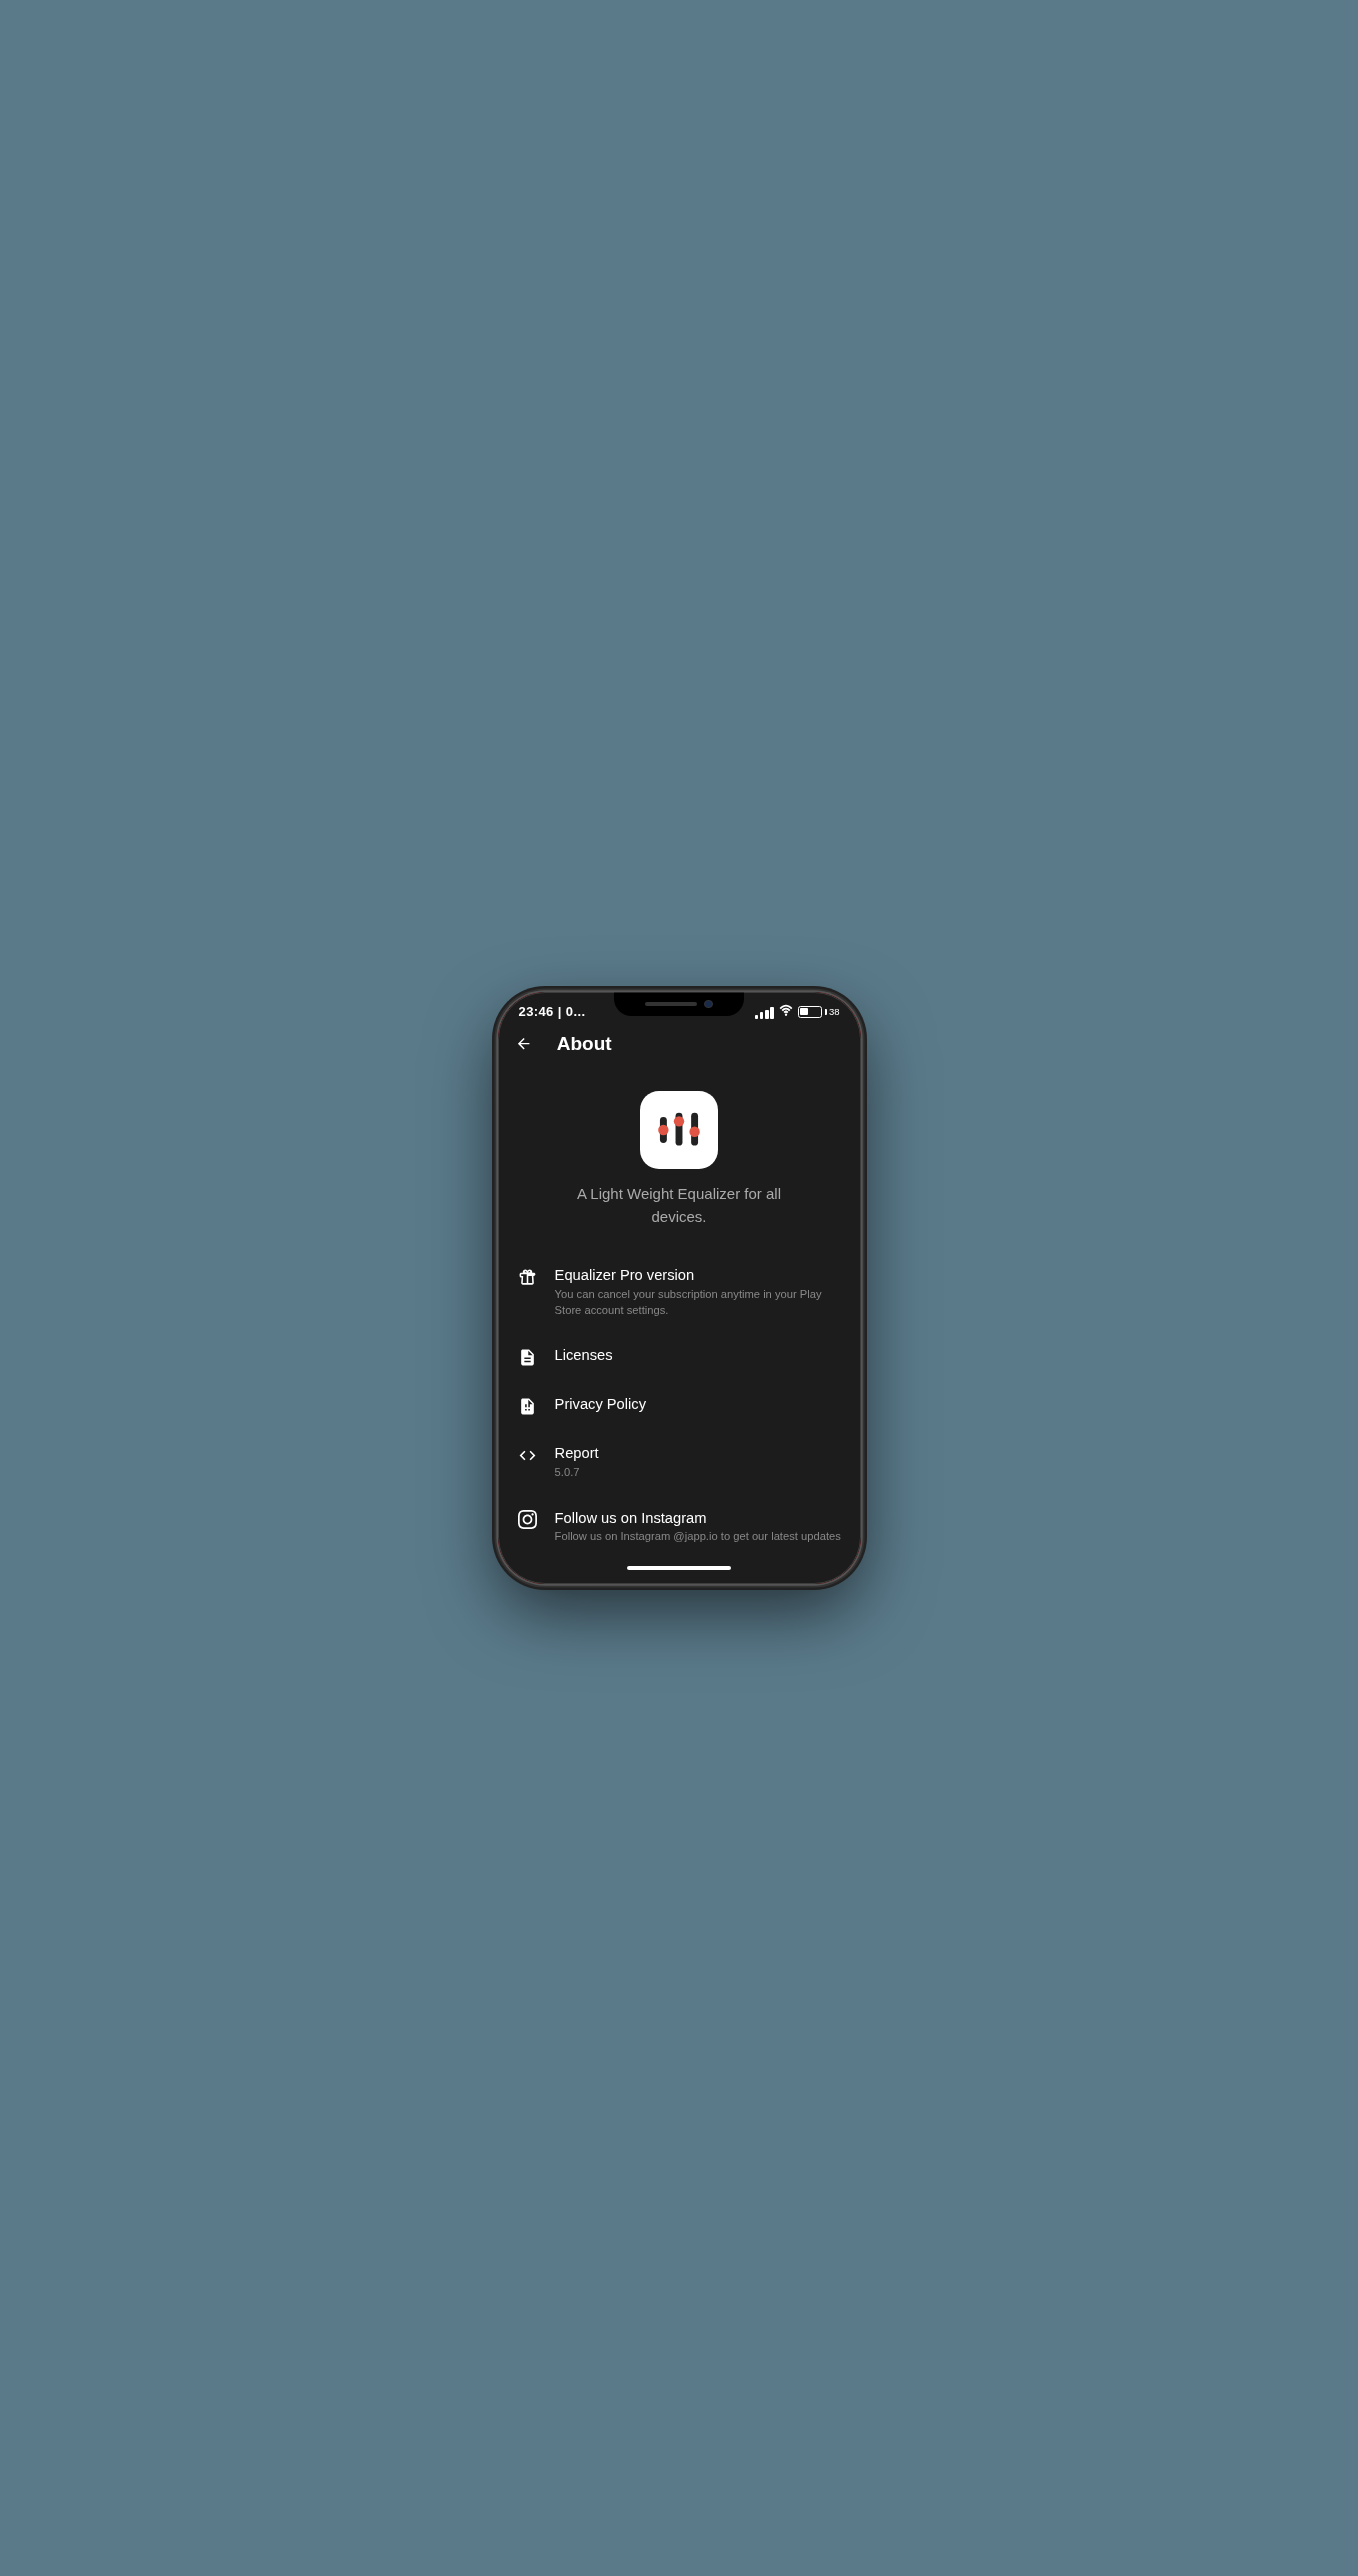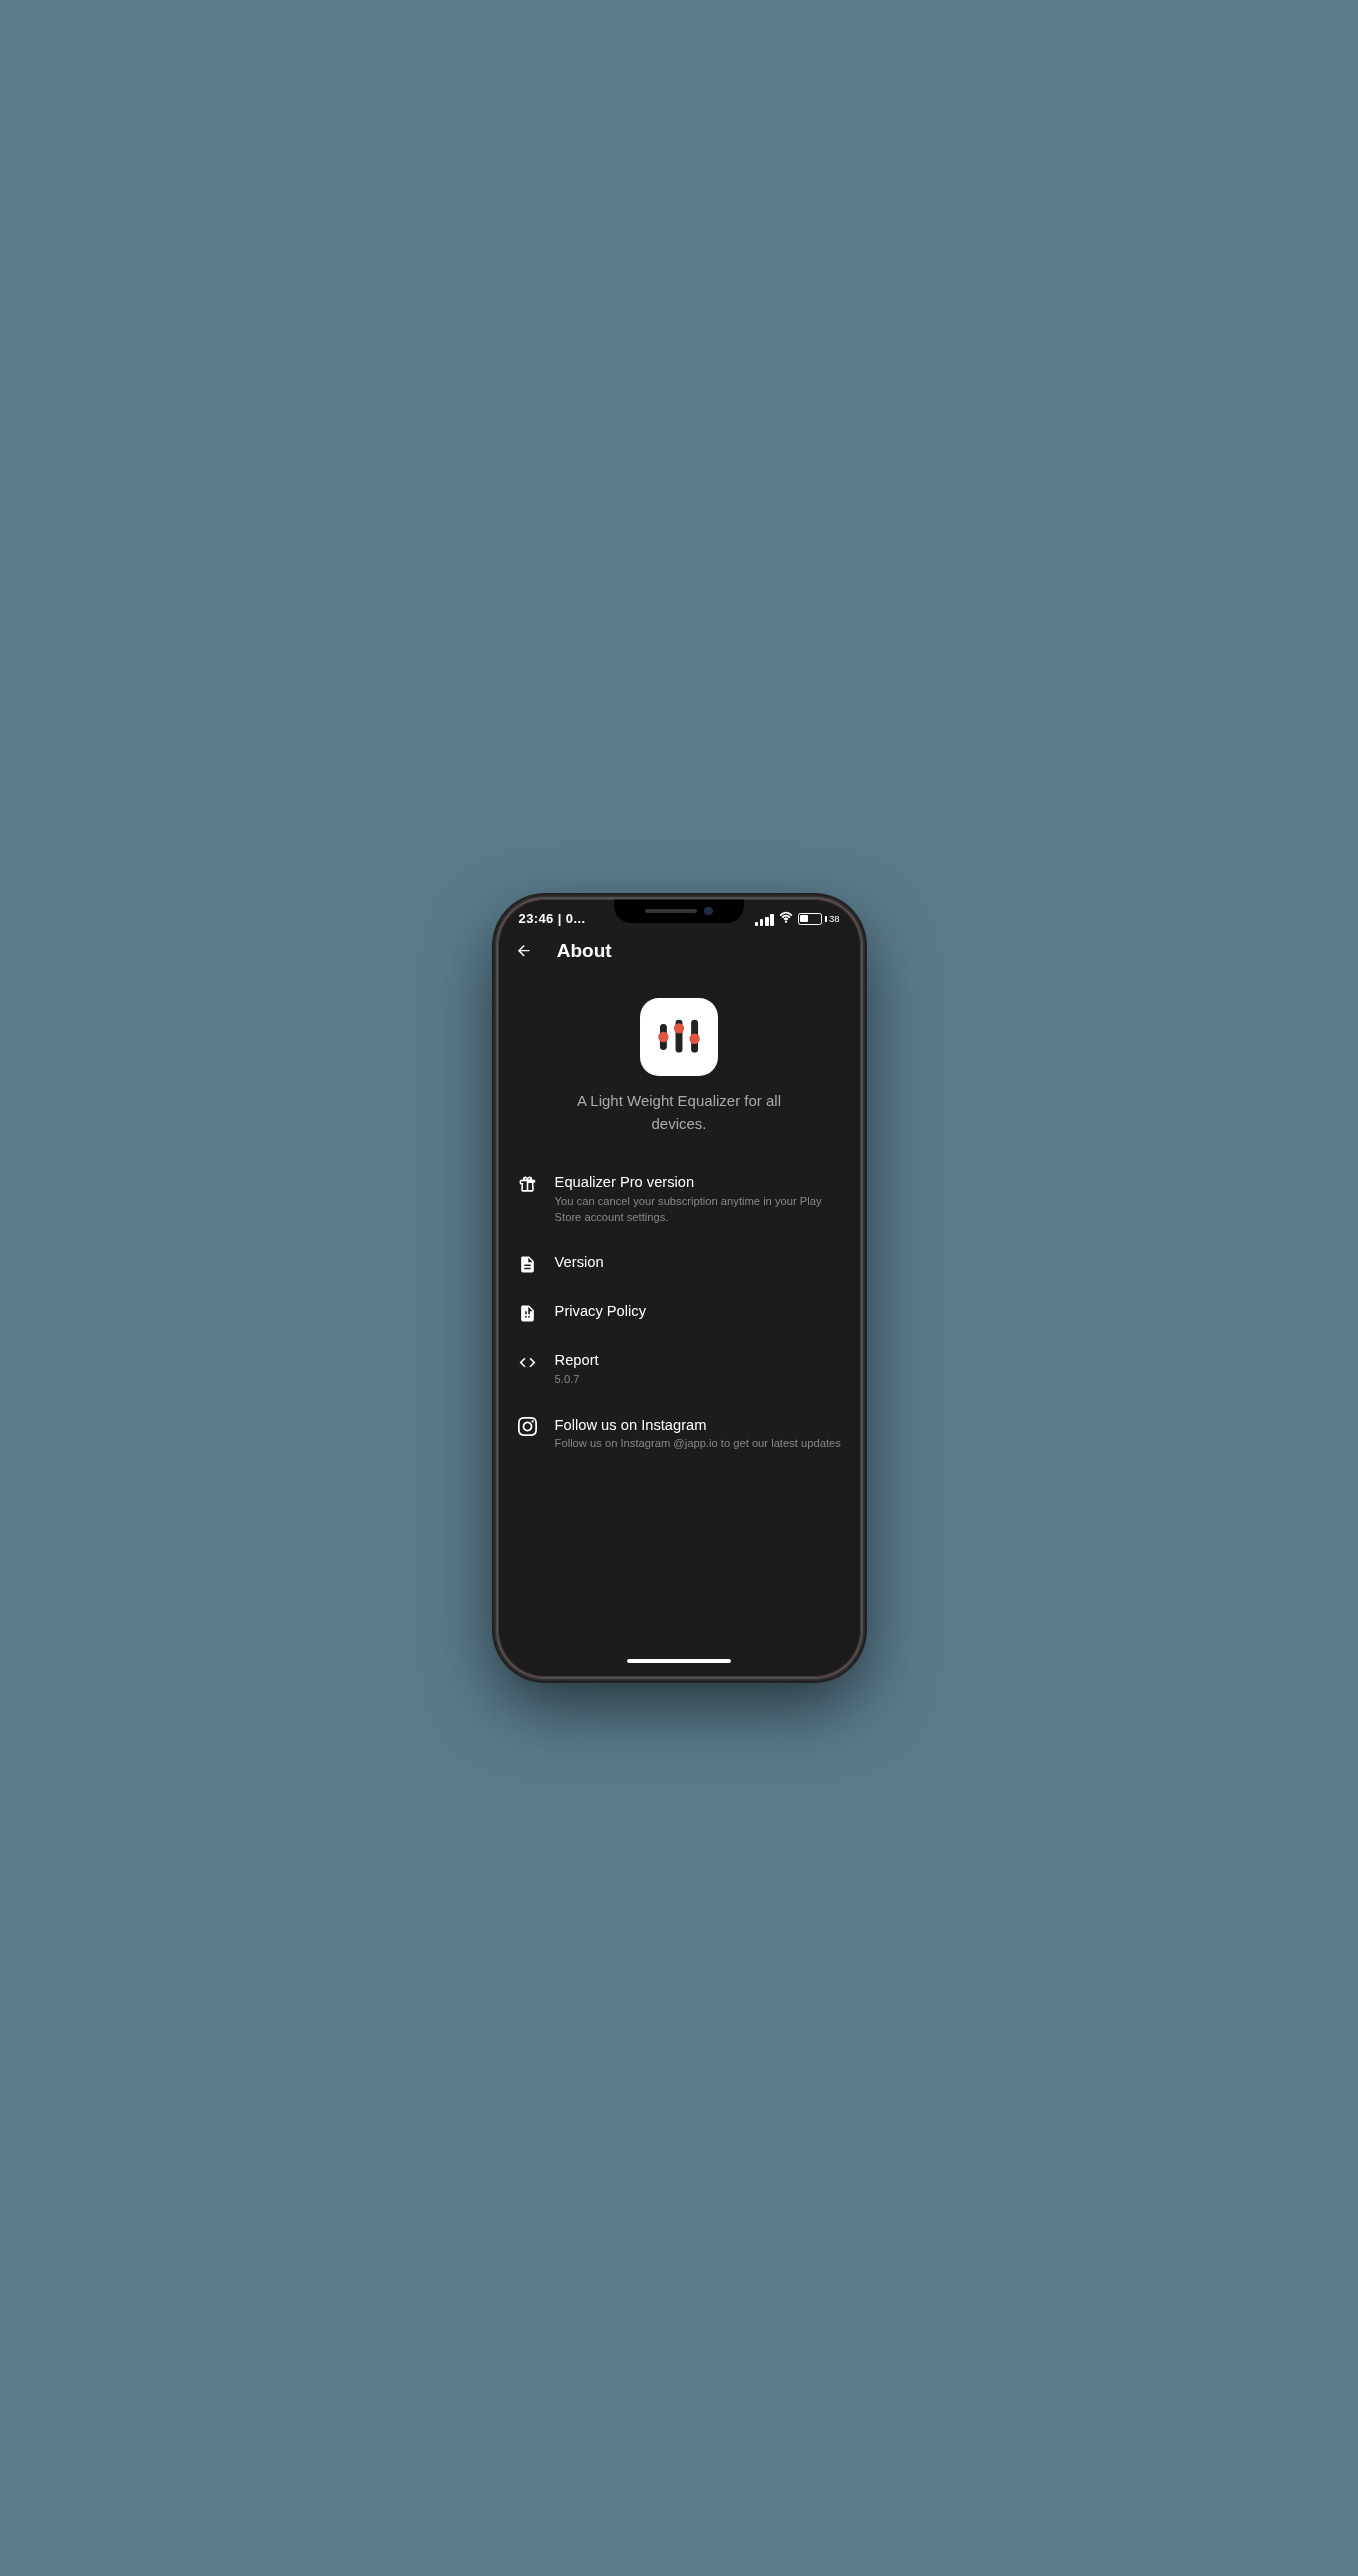--- a/index.html
+++ b/index.html
@@ -8,21 +8,21 @@
       background-color: #5a7a8a;
       display: flex;
       justify-content: center;
       align-items: center;
       min-height: 100vh;
       font-family: -apple-system, BlinkMacSystemFont, 'Segoe UI', sans-serif;
     }
 
     .phone-frame {
       width: 363px;
-      height: 778px;
+      height: 592px;
       background: #b91c1c;
       border-radius: 47px;
       position: relative;
       box-shadow:
         0 0 0 1.7px #555,
         0 0 0 3.5px #333,
         0 0 0 6px #222,
         0 26px 69px rgba(0,0,0,0.6);
       overflow: hidden;
     }
@@ -360,21 +360,21 @@
         </div>
 
 
         <div class="menu-item">
           <div class="menu-icon">
             <svg viewBox="0 0 24 24">
                 <path d="M14 2H6c-1.1 0-2 .9-2 2v16c0 1.1.9 2 2 2h12c1.1 0 2-.9 2-2V8l-6-6zm2 16H8v-2h8v2zm0-4H8v-2h8v2zm-3-5V3.5L18.5 9H13z"></path>
               </svg>
           </div>
           <div class="menu-text">
-            <div class="menu-title">Version</div>
+            <div class="menu-title">Licenses</div>
           </div>
         </div>
 
         <div class="menu-item">
           <div class="menu-icon">
             <svg viewBox="0 0 24 24">
                 <path d="M14 2H6c-1.1 0-2 .9-2 2v16c0 1.1.9 2 2 2h12c1.1 0 2-.9 2-2V8l-6-6zm-1 7V3.5L18.5 9H13zm-4 8v-2h2v2H9zm0-4V9h2v4H9zm4 4v-2h2v2h-2zm0-4V9h2v4h-2z"></path>
               </svg>
           </div>
           <div class="menu-text">

